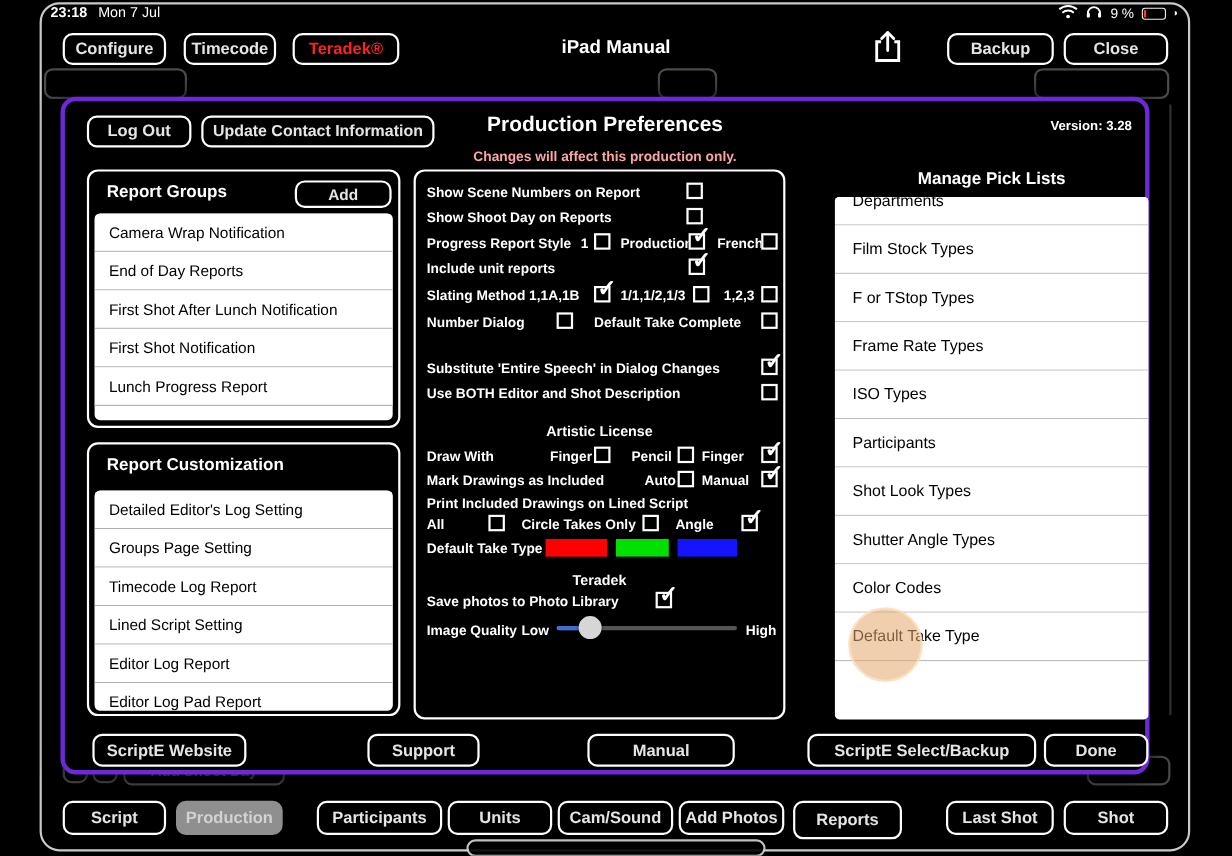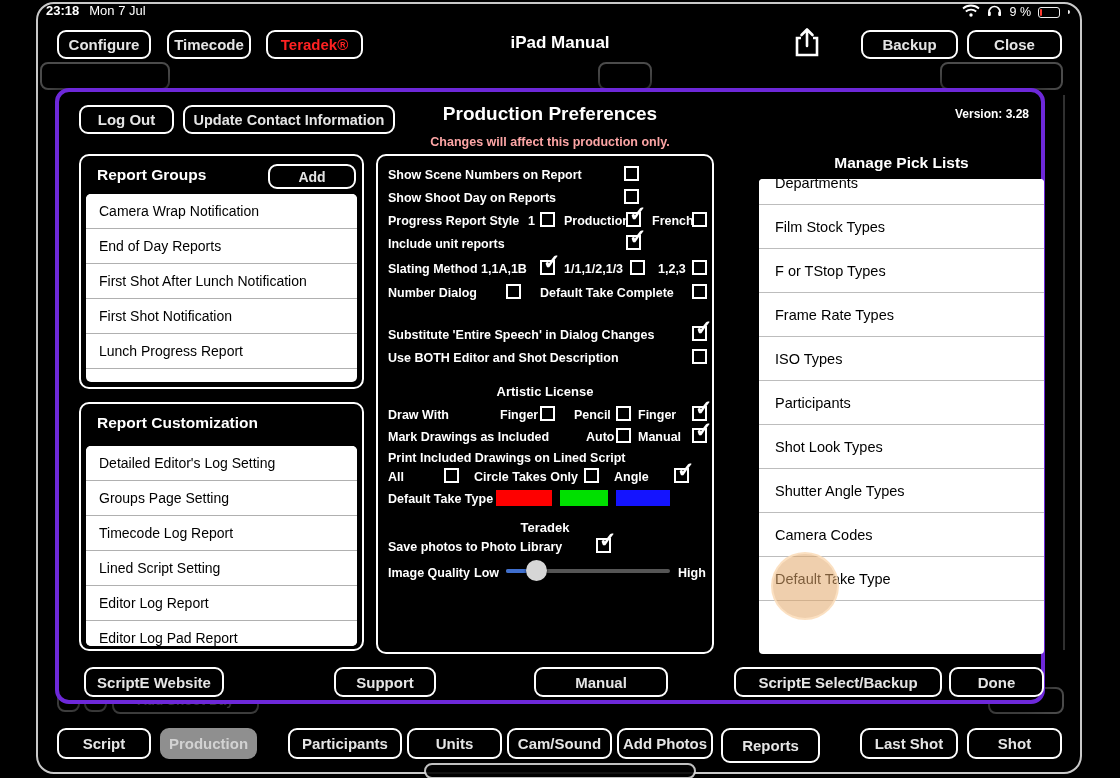--- a/index.html
+++ b/index.html
@@ -210,21 +210,21 @@
   <div class="wlist" style="left:700px;top:87px;width:285px;height:475px;border-radius:4px">
     <div style="position:relative;top:-18px">
       <div class="prow-l">Departments</div>
       <div class="prow-l">Film Stock Types</div>
       <div class="prow-l">F or TStop Types</div>
       <div class="prow-l">Frame Rate Types</div>
       <div class="prow-l">ISO Types</div>
       <div class="prow-l">Participants</div>
       <div class="prow-l">Shot Look Types</div>
       <div class="prow-l">Shutter Angle Types</div>
-      <div class="prow-l">Camera Codes</div>
+      <div class="prow-l">Color Codes</div>
       <div class="prow-l">Default Take Type</div>
     </div>
   </div>
   <div class="touch" style="left:712px;top:460px"></div>
 
   <div class="btn" style="left:25px;top:575px;width:140px;height:30px">ScriptE Website</div>
   <div class="btn" style="left:275px;top:575px;width:102px;height:30px">Support</div>
   <div class="btn" style="left:475px;top:575px;width:134px;height:30px">Manual</div>
   <div class="btn" style="left:675px;top:575px;width:208px;height:30px">ScriptE Select/Backup</div>
   <div class="btn" style="left:890px;top:575px;width:95px;height:30px">Done</div>

